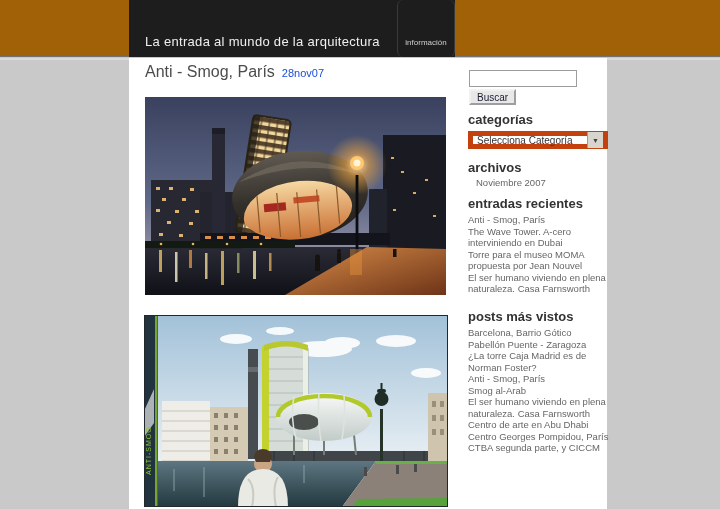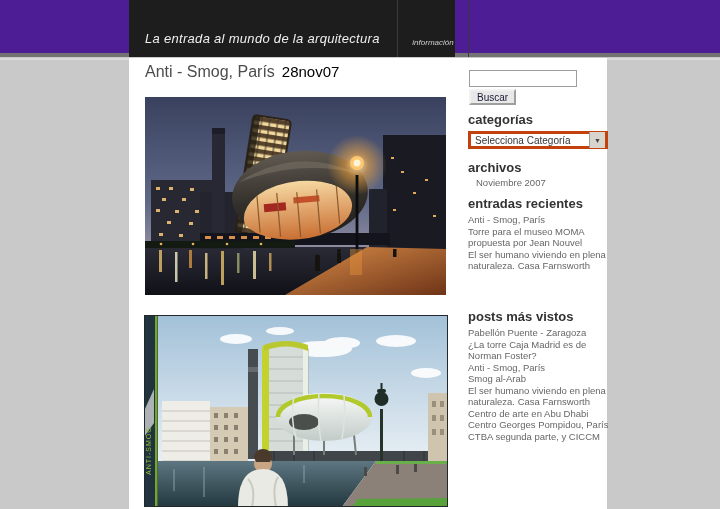--- a/index.html
+++ b/index.html
@@ -1,50 +1,50 @@
 <!DOCTYPE html>
 <html><head>
 <meta charset="utf-8">
 <style>
   html,body{margin:0;padding:0;background:#9a9a9a;}
   *{box-sizing:border-box;}
   #page{position:relative;width:720px;height:509px;background:#c9c9c9;overflow:hidden;
         font-family:"Liberation Sans",sans-serif;}
   
-  #header{position:absolute;left:0;top:0;width:720px;height:57px;background:#4c1d95;
-          border-bottom:4px solid #737373;font-style:italic;}
+  #header{position:absolute;left:0;top:0;width:720px;height:57px;background:#a16207;
+          border-bottom:1px solid #737373;}
   #header-inner{position:absolute;left:129px;top:0;width:326px;height:57px;background:#1d1d1d;}
   #blog-title{position:absolute;left:145px;bottom:7px;font-size:13px;color:#efefef;
               letter-spacing:.3px;cursor:pointer;white-space:nowrap;}
-  #info-tab{position:absolute;left:397px;top:0;width:72px;height:57px;
+  #info-tab{position:absolute;left:397px;top:0;width:58px;height:57px;
             border-left:1px solid #3a3a3a;border-right:1px solid #3a3a3a;
             display:flex;align-items:flex-end;justify-content:center;padding-bottom:10px;
-            font-size:8px;color:#cfcfcf;cursor:pointer;}
+            font-size:8px;color:#cfcfcf;cursor:pointer;border-radius:6px;}
   #header-shine{position:absolute;left:0;top:58px;width:720px;height:2px;background:#dadada;}
   
   #content{position:absolute;left:129px;top:58px;width:478px;height:451px;background:#ffffff;}
   #post-title-row{position:absolute;left:145px;top:63px;white-space:nowrap;}
   #post-title{display:inline;font-size:16px;font-weight:normal;color:#4c4c4c;margin:0;}
-  #post-date{display:inline;font-size:15px;color:#000000;margin-left:7px;}
+  #post-date{display:inline;font-size:11px;color:#1d4ed8;margin-left:7px;}
   .post-img{position:absolute;display:block;line-height:0;cursor:pointer;}
   #img-night{left:145px;top:97px;width:301px;height:198px;}
   #img-day{left:144px;top:315px;width:304px;height:192px;}
   
   #sidebar{position:absolute;left:468px;top:57px;width:146px;height:452px;font-size:10px;}
   .sb{position:absolute;left:0;}
   #search-input{position:absolute;top:13px;left:1px;width:108px;height:17px;
                 border:1px solid #9d9d9d;background:#fff;font-size:10px;padding:1px 3px;}
   #search-button{position:absolute;top:32px;left:1px;height:16px;padding:1px 6px;
                  font-family:"Liberation Sans",sans-serif;font-size:10px;color:#1a1a33;
                  background:#e8e8e8;border:2px outset #f2f2f2;cursor:pointer;}
   .sb-heading{font-family:Liberation Sans, sans-serif;font-weight:bold;
               font-size:13px;color:#333333;margin:0;}
   #h-categorias{top:55px;}
   #category-select{position:absolute;top:74px;left:0;width:140px;height:18px;background:#ffffff;
-                   border:3px solid #c2410c;display:flex;align-items:center;cursor:pointer;}
+                   border:5px solid #c2410c;display:flex;align-items:center;cursor:pointer;}
   #category-select-label{flex:1;padding-left:4px;font-size:10px;color:#333;white-space:nowrap;
                          overflow:hidden;}
   #category-select-arrow{width:16px;height:16px;background:#d8d5ce;border-left:1px solid #9a9a9a;
                          display:flex;align-items:center;justify-content:center;
                          font-size:7px;color:#444;}
   #h-archivos{top:103px;}
   #archives-list{top:120px;margin-left:8px;}
   #h-recientes{top:139px;}
   #recent-list{top:157px;width:146px;}
   #h-vistos{top:252px;}
@@ -364,26 +364,28 @@
     </div>
 
     <h2 class="sb-heading sb" id="h-archivos">archivos</h2>
     <div class="sb" id="archives-list">
       <a class="side-link">Noviembre 2007</a>
     </div>
 
     <h2 class="sb-heading sb" id="h-recientes">entradas recientes</h2>
     <div class="sb" id="recent-list">
       <a class="side-link">Anti - Smog, París</a>
+      <a class="side-link">The Wave Tower. A-cero interviniendo en Dubai</a>
       <a class="side-link">Torre para el museo MOMA propuesta por Jean Nouvel</a>
       <a class="side-link">El ser humano viviendo en plena naturaleza. Casa Farnsworth</a>
     </div>
 
     <h2 class="sb-heading sb" id="h-vistos">posts más vistos</h2>
     <div class="sb" id="popular-list">
+      <a class="side-link">Barcelona, Barrio Gótico</a>
       <a class="side-link">Pabellón Puente - Zaragoza</a>
       <a class="side-link">¿La torre Caja Madrid es de Norman Foster?</a>
       <a class="side-link">Anti - Smog, París</a>
       <a class="side-link">Smog al-Arab</a>
       <a class="side-link">El ser humano viviendo en plena naturaleza. Casa Farnsworth</a>
       <a class="side-link">Centro de arte en Abu Dhabi</a>
       <a class="side-link">Centro Georges Pompidou, París</a>
       <a class="side-link">CTBA segunda parte, y CICCM</a>
     </div>
   </div>

